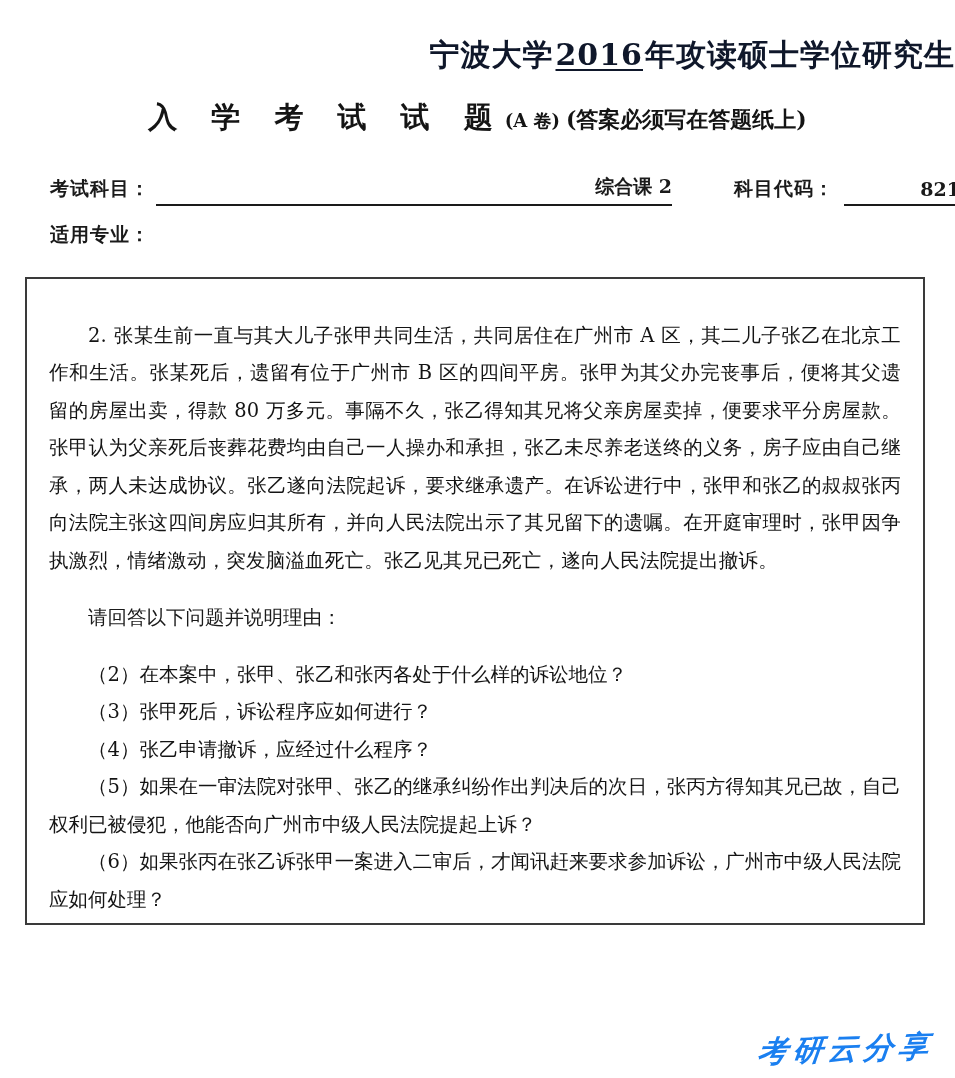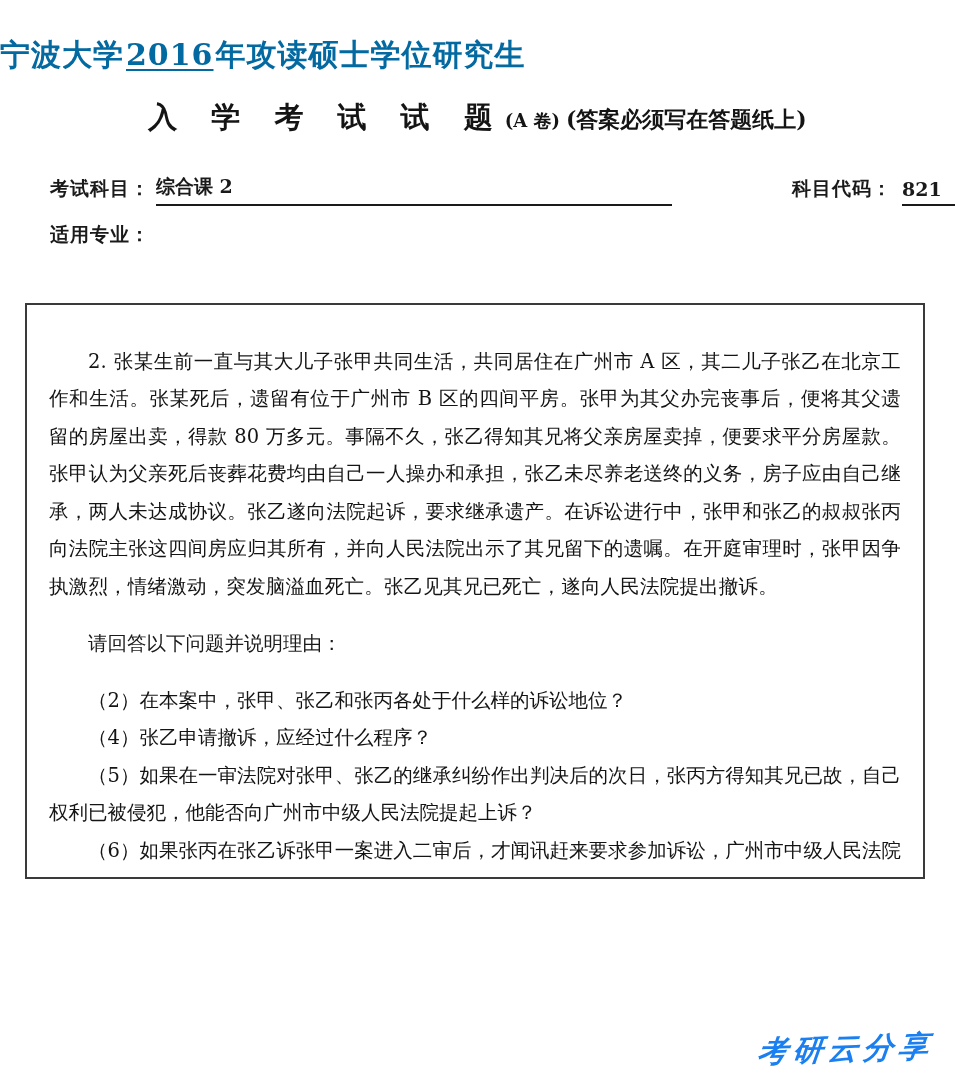--- a/index.html
+++ b/index.html
@@ -14,26 +14,26 @@
     font-family: "DejaVu Serif", "Liberation Serif", serif;
     color: #1a1a1a;
     overflow: hidden;
   }
 
   
   .doc-header {
     padding-top: 36px;
   }
   .title-line-1 {
-    text-align: left;
+    text-align: right;
     font-size: 30px;
     font-weight: 700;
     letter-spacing: 1px;
     line-height: 1.25;
-    color: #0369a1;
+    color: #0f172a;
   }
   .title-year {
     text-decoration: underline;
     text-underline-offset: 4px;
     text-decoration-thickness: 2px;
     font-family: "DejaVu Serif", "Liberation Serif", serif;
     padding: 0 2px;
   }
   .title-line-2 {
     text-align: center;
@@ -76,39 +76,39 @@
   .form-label {
     flex: 0 0 auto;
     white-space: nowrap;
     padding-bottom: 4px;
     letter-spacing: 1px;
     text-align: right;
   }
   .form-underline {
     flex: 1 1 auto;
     border-bottom: 2px solid #1a1a1a;
-    text-align: left;
+    text-align: right;
     padding-bottom: 4px;
     margin-left: 6px;
     white-space: nowrap;
     overflow: hidden;
     margin-top: 8px;
   }
   .form-underline.subject-value { flex: 0 0 516px; }
   .form-underline.code-value    { flex: 0 0 116px; margin-left: 10px; }
-  .form-label.code-label        { margin-left: 120px; }
+  .form-label.code-label        { margin-left: 62px; }
   .form-underline.major-value   { flex: 0 0 742px; }
 
   
   .body-box {
     position: absolute;
     left: 25px;
-    top: 303px;
+    top: 277px;
     width: 900px;
-    height: 576px;
+    height: 648px;
     border: 2px solid #3a3a3a;
     box-sizing: border-box;
     padding: 18px 22px 4px 22px;
     overflow: hidden;
   }
   .body-text {
     font-size: 19.5px;
     line-height: 37.5px;
     text-align: justify;
     text-justify: inter-ideograph;
@@ -182,20 +182,21 @@
 </div>
 
 <div class="body-box">
 
   <p class="body-text para-indent">2. 张某生前一直与其大儿子张甲共同生活，共同居住在广州市 A 区，其二儿子张乙在北京工作和生活。张某死后，遗留有位于广州市 B 区的四间平房。张甲为其父办完丧事后，便将其父遗留的房屋出卖，得款 80 万多元。事隔不久，张乙得知其兄将父亲房屋卖掉，便要求平分房屋款。张甲认为父亲死后丧葬花费均由自己一人操办和承担，张乙未尽养老送终的义务，房子应由自己继承，两人未达成协议。张乙遂向法院起诉，要求继承遗产。在诉讼进行中，张甲和张乙的叔叔张丙向法院主张这四间房应归其所有，并向人民法院出示了其兄留下的遗嘱。在开庭审理时，张甲因争执激烈，情绪激动，突发脑溢血死亡。张乙见其兄已死亡，遂向人民法院提出撤诉。</p>
 
   <p class="prompt-line">请回答以下问题并说明理由：</p>
 
   <ol class="q-list">
     <li class="q-item">（2）在本案中，张甲、张乙和张丙各处于什么样的诉讼地位？</li>
+    <li class="q-item">（3）张甲死后，诉讼程序应如何进行？</li>
     <li class="q-item">（4）张乙申请撤诉，应经过什么程序？</li>
     <li class="q-item">（5）如果在一审法院对张甲、张乙的继承纠纷作出判决后的次日，张丙方得知其兄已故，自己权利已被侵犯，他能否向广州市中级人民法院提起上诉？</li>
     <li class="q-item">（6）如果张丙在张乙诉张甲一案进入二审后，才闻讯赶来要求参加诉讼，广州市中级人民法院应如何处理？</li>
   </ol>
 
 </div>
 
 <div class="watermark" style="color: rgb(26, 127, 240);">考研云分享</div>
 
 </body></html>

